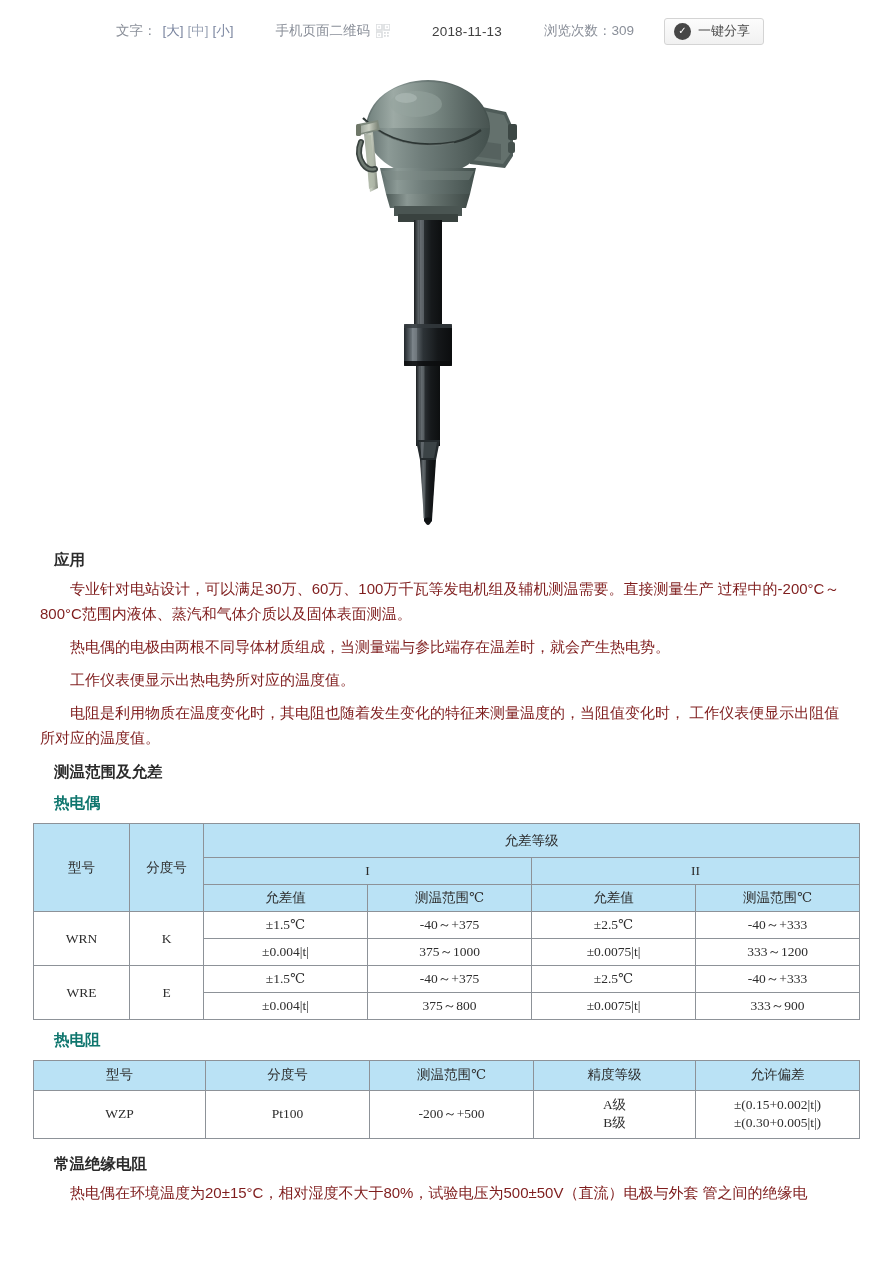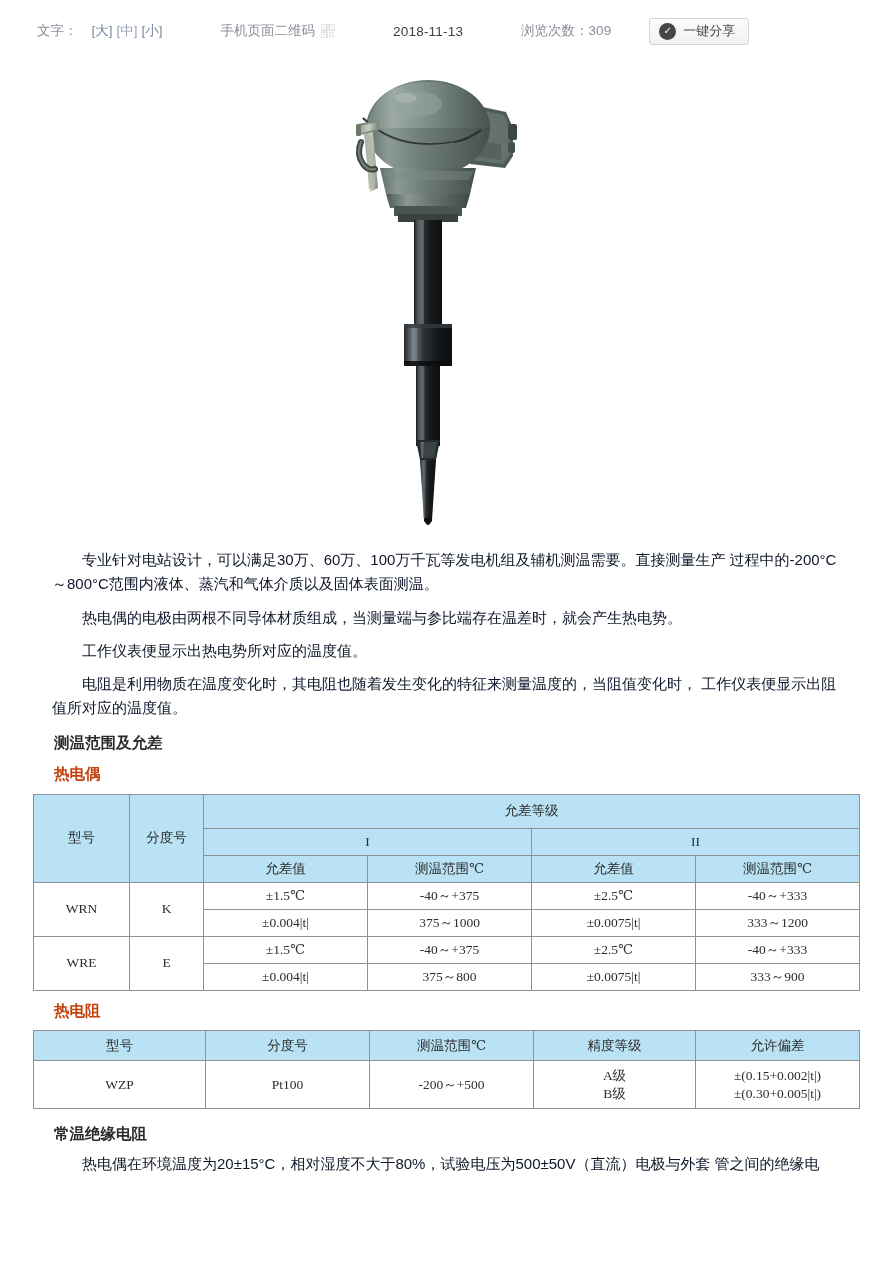--- a/index.html
+++ b/index.html
@@ -14,25 +14,25 @@
     font-family: "Liberation Sans", "DejaVu Sans", sans-serif;
     color: #333333;
     -webkit-font-smoothing: antialiased;
   }
 
   
   .meta-bar {
     height: 58px;
     display: flex;
     align-items: center;
-    gap: 12px;
+    justify-content: center;
+    gap: 4px;
     font-size: 13.5px;
     color: #8a8f99;
     padding-top: 4px;
-    padding-left: 37px;
   }
   .meta-label { color: #8a8f99; }
   .size-links { display: flex; align-items: center; gap: 4px; margin-left: 2px; }
   .size-link {
     color: #7b8characters;
     color: #7b86a0;
     text-decoration: none;
     cursor: pointer;
   }
   .size-link.mid { color: #9aa3b5; }
@@ -93,32 +93,32 @@
   }
   .sec-title {
     font-weight: bold;
     font-size: 15.5px;
     color: #2b2b2b;
     margin: 0 0 6px 14px;
     line-height: 1.5;
   }
   .sec-title.tight { margin-bottom: 4px; }
   .para {
-    margin: 0 0 9px 12px;
+    margin: 0 0 9px 0;
     font-size: 15px;
     line-height: 1.62;
-    color: #0f172a;
+    color: #7f1d1d;
     text-indent: 2em;
     letter-spacing: 0;
   }
   .para.last { margin-bottom: 10px; }
   .sub-title {
     font-weight: bold;
     font-size: 15.5px;
-    color: #c2410c;
+    color: #0f766e;
     margin: 9px 0 9px 14px;
     line-height: 1.4;
   }
 
   
   table.spec {
     border-collapse: collapse;
     width: 826px;
     margin: 0 0 0 -7px;
     font-family: "Liberation Serif", "DejaVu Serif", serif;
@@ -285,20 +285,21 @@
 
     <path d="M100 392 L116 392 L112 452 L104 452 Z" fill="url(#tubeG)"></path>
     <path d="M103 392 L106 392 L105 450 L103 450 Z" fill="#798186" opacity=".45"></path>
     <path d="M104 452 q4 10 8 0 z" fill="#14171a"></path>
     <ellipse cx="108" cy="452" rx="4" ry="2.6" fill="#0e1113"></ellipse>
   </svg>
 </div>
 
 <div class="article">
 
+  <h3 class="sec-title">应用</h3>
   <p class="para">专业针对电站设计，可以满足30万、60万、100万千瓦等发电机组及辅机测温需要。直接测量生产 过程中的-200°C～800°C范围内液体、蒸汽和气体介质以及固体表面测温。</p>
 
   <p class="para">热电偶的电极由两根不同导体材质组成，当测量端与参比端存在温差时，就会产生热电势。</p>
   <p class="para">工作仪表便显示出热电势所对应的温度值。</p>
   <p class="para last">电阻是利用物质在温度变化时，其电阻也随着发生变化的特征来测量温度的，当阻值变化时， 工作仪表便显示出阻值所对应的温度值。</p>
 
   <h3 class="sec-title tight">测温范围及允差</h3>
   <h4 class="sub-title">热电偶</h4>
 
   <div class="tbl-block">

